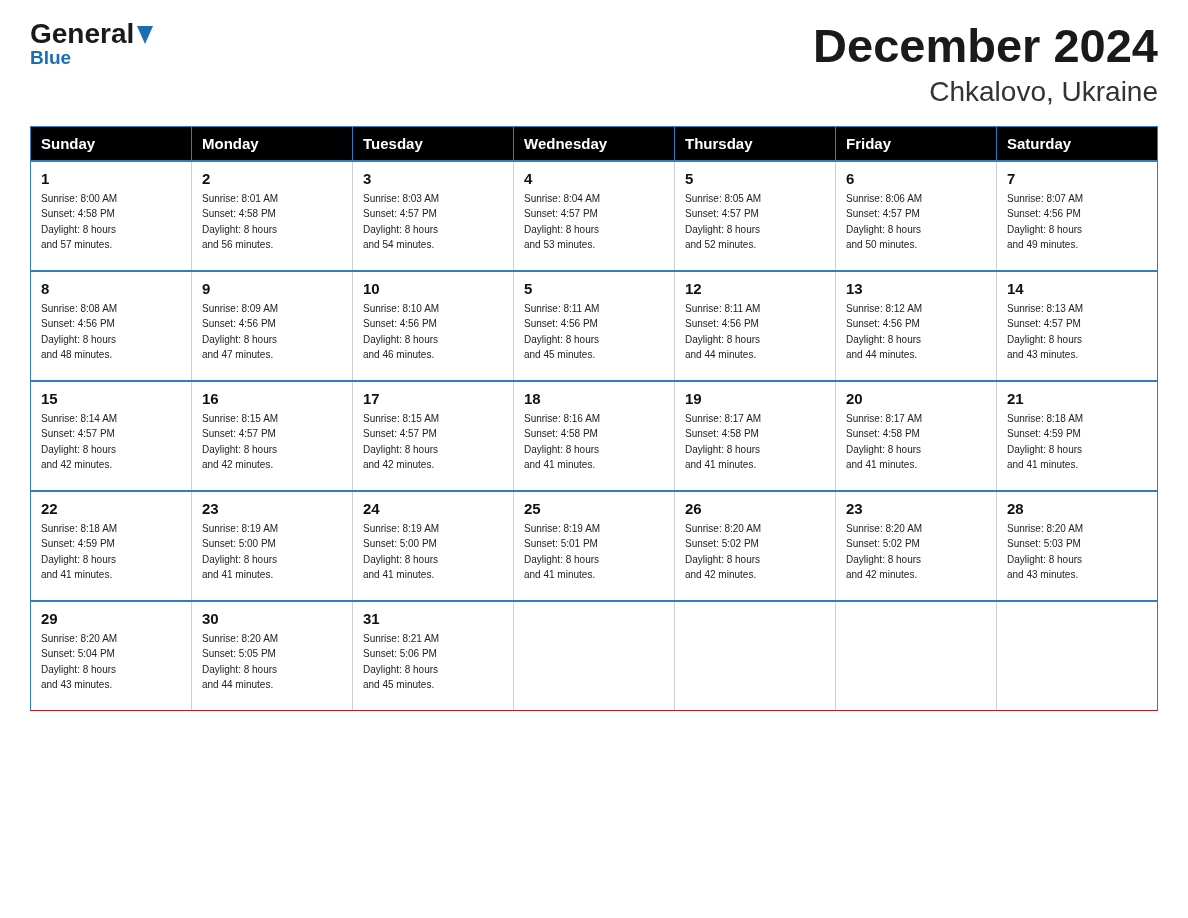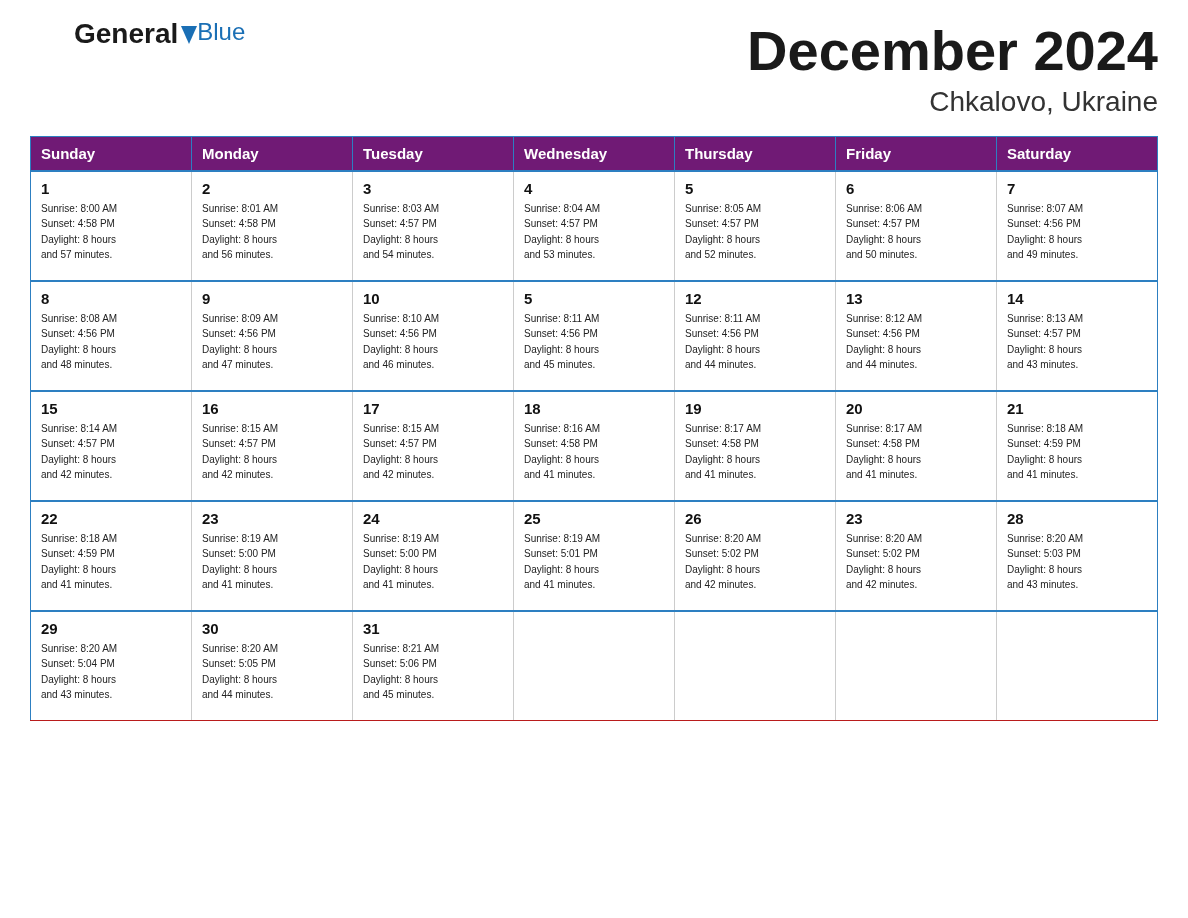--- a/index.html
+++ b/index.html
@@ -13,45 +13,44 @@
       min-height: 918px;
     }
     .header {
       display: flex;
       justify-content: space-between;
       align-items: flex-start;
       margin-bottom: 18px;
     }
     .logo {
       display: flex;
-      flex-direction: row;
+      flex-direction: column;
       line-height: 1;
-      margin-left: 44px;
     }
     .title-area {
       text-align: right;
     }
     .month-title {
-      font-size: 56px;
+      font-size: 47px;
       font-weight: bold;
       color: #1a1a1a;
       line-height: 1.1;
     }
     .location {
       font-size: 28px;
       color: #333;
       margin-top: 4px;
     }
     table {
       width: 100%;
       border-collapse: collapse;
       table-layout: fixed;
     }
     thead tr {
-      background-color: #701a75;
+      background-color: #000000;
     }
     thead th {
       color: #fff;
       font-size: 15px;
       font-weight: 600;
       padding: 8px 10px;
       text-align: left;
       border: 1px solid #2d7fc1;
     }
     tbody tr {
@@ -97,22 +96,22 @@
       font-weight: bold;
       color: #1a1a1a;
     }
     .logo-triangle {
       display: inline-block;
       margin-left: 3px;
       position: relative;
       top: 2px;
     }
     .logo-text-blue {
-      font-size: 24px;
-      font-weight: normal;
+      font-size: 19px;
+      font-weight: bold;
       color: #1a6fb5;
     }
   </style>
 </head>
 <body>
 
 <div class="header">
   <div class="logo">
     <div class="logo-line">
       <span class="logo-text-general">General</span>

